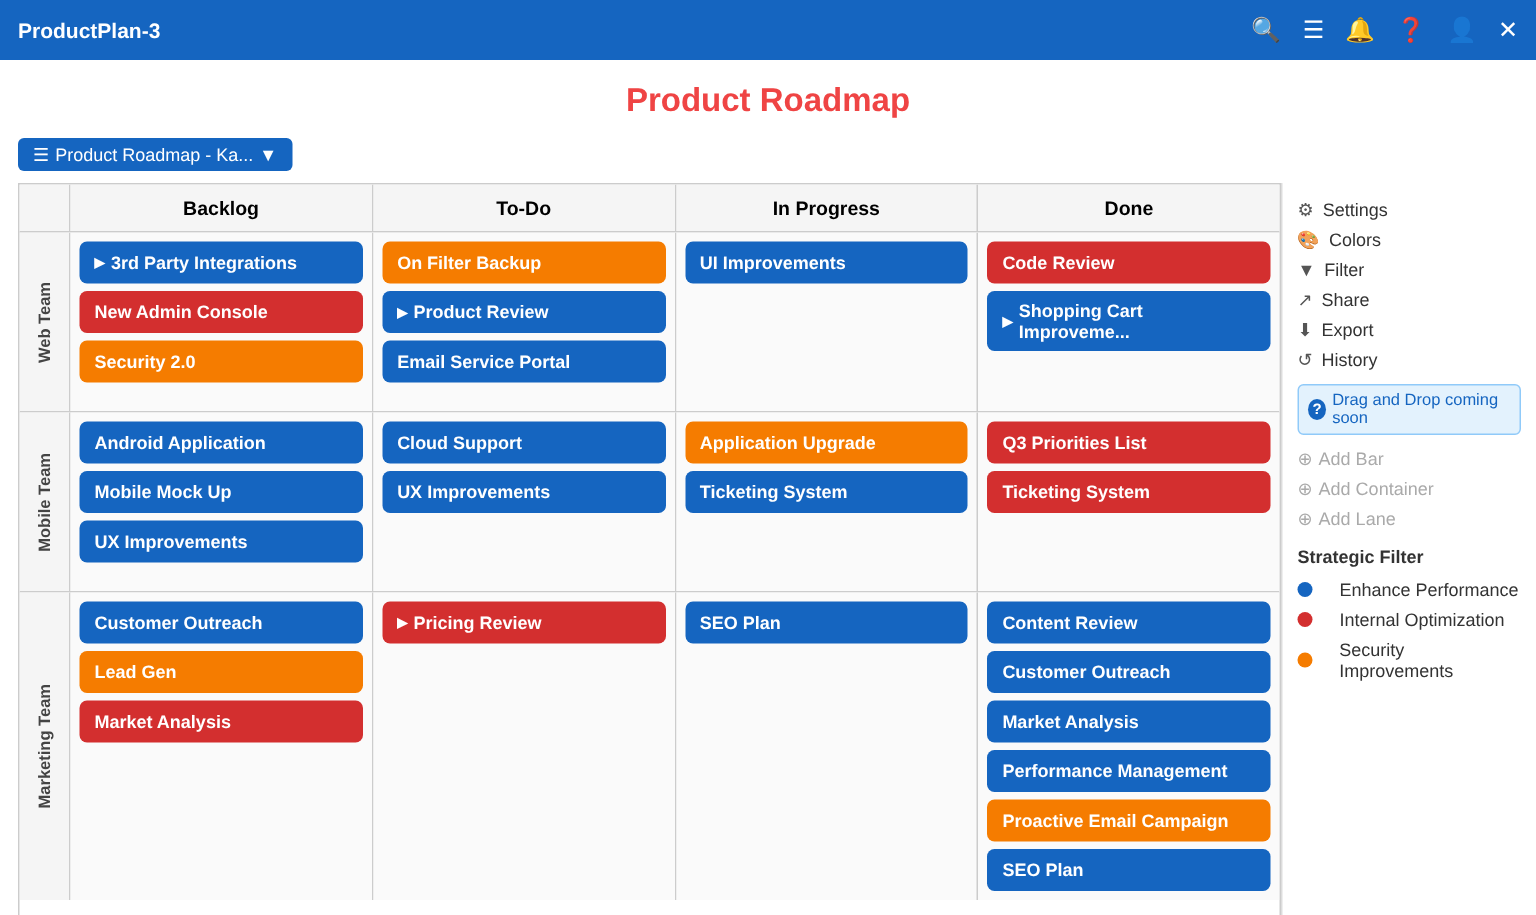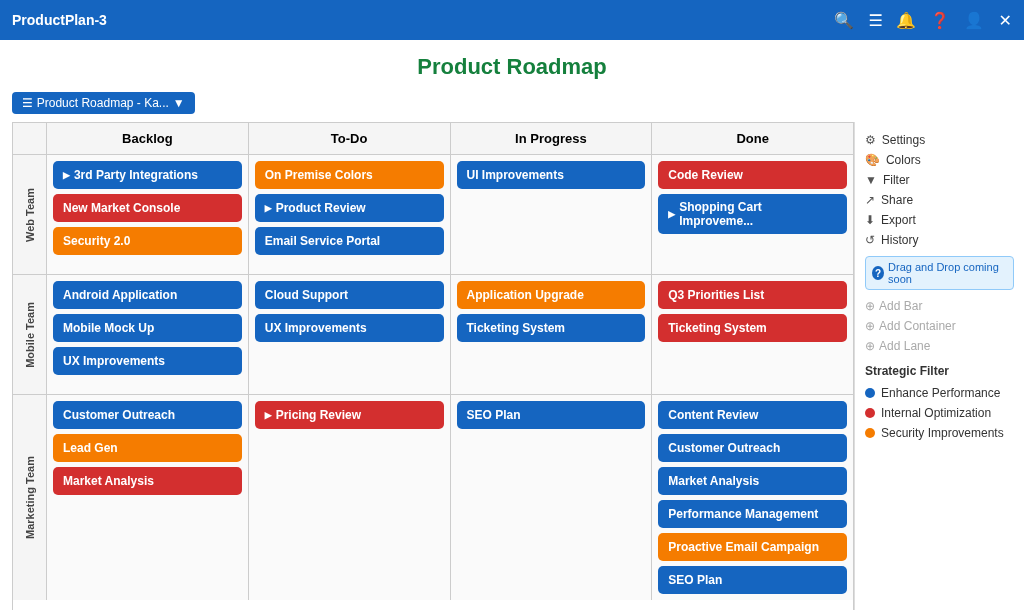--- a/index.html
+++ b/index.html
@@ -18,21 +18,21 @@
     .topbar-left { font-weight: bold; font-size: 14px; }
     .topbar-right { display: flex; align-items: center; gap: 14px; }
     .topbar-right span { cursor: pointer; font-size: 16px; }
 
     
     .page-header {
       text-align: center;
       padding: 14px 0 8px;
       font-size: 22px;
       font-weight: bold;
-      color: #15803d;
+      color: #ef4444;
     }
 
     
     .breadcrumb-bar {
       padding: 4px 12px 8px;
     }
     .breadcrumb-btn {
       background: #1565c0;
       color: #fff;
       border: none;
@@ -190,21 +190,21 @@
     }
 
     .strategic-goals-title {
       font-weight: bold;
       font-size: 12px;
       margin: 8px 0 5px;
     }
     .goal-item {
       display: flex;
       align-items: center;
-      gap: 6px;
+      gap: 18px;
       padding: 3px 0;
       font-size: 12px;
     }
     .goal-dot {
       width: 10px;
       height: 10px;
       border-radius: 50%;
       display: inline-block;
     }
   </style>
@@ -249,29 +249,29 @@
     <div class="kanban-row">
           <div class="lane-label">
             <div class="lane-label-text">Web Team</div>
           </div>
           <div class="kanban-cell">
             <div class="card blue">
               <span style="font-size: 9px;">▶</span>
               <span>3rd Party Integrations</span>
             </div>
             <div class="card red">
-              <span>New Market Console</span>
+              <span>New Admin Console</span>
             </div>
             <div class="card orange">
               <span>Security 2.0</span>
             </div>
           </div>
           <div class="kanban-cell">
             <div class="card orange">
-              <span>On Premise Colors</span>
+              <span>On Filter Backup</span>
             </div>
             <div class="card blue">
               <span style="font-size: 9px;">▶</span>
               <span>Product Review</span>
             </div>
             <div class="card blue">
               <span>Email Service Portal</span>
             </div>
           </div>
           <div class="kanban-cell">

